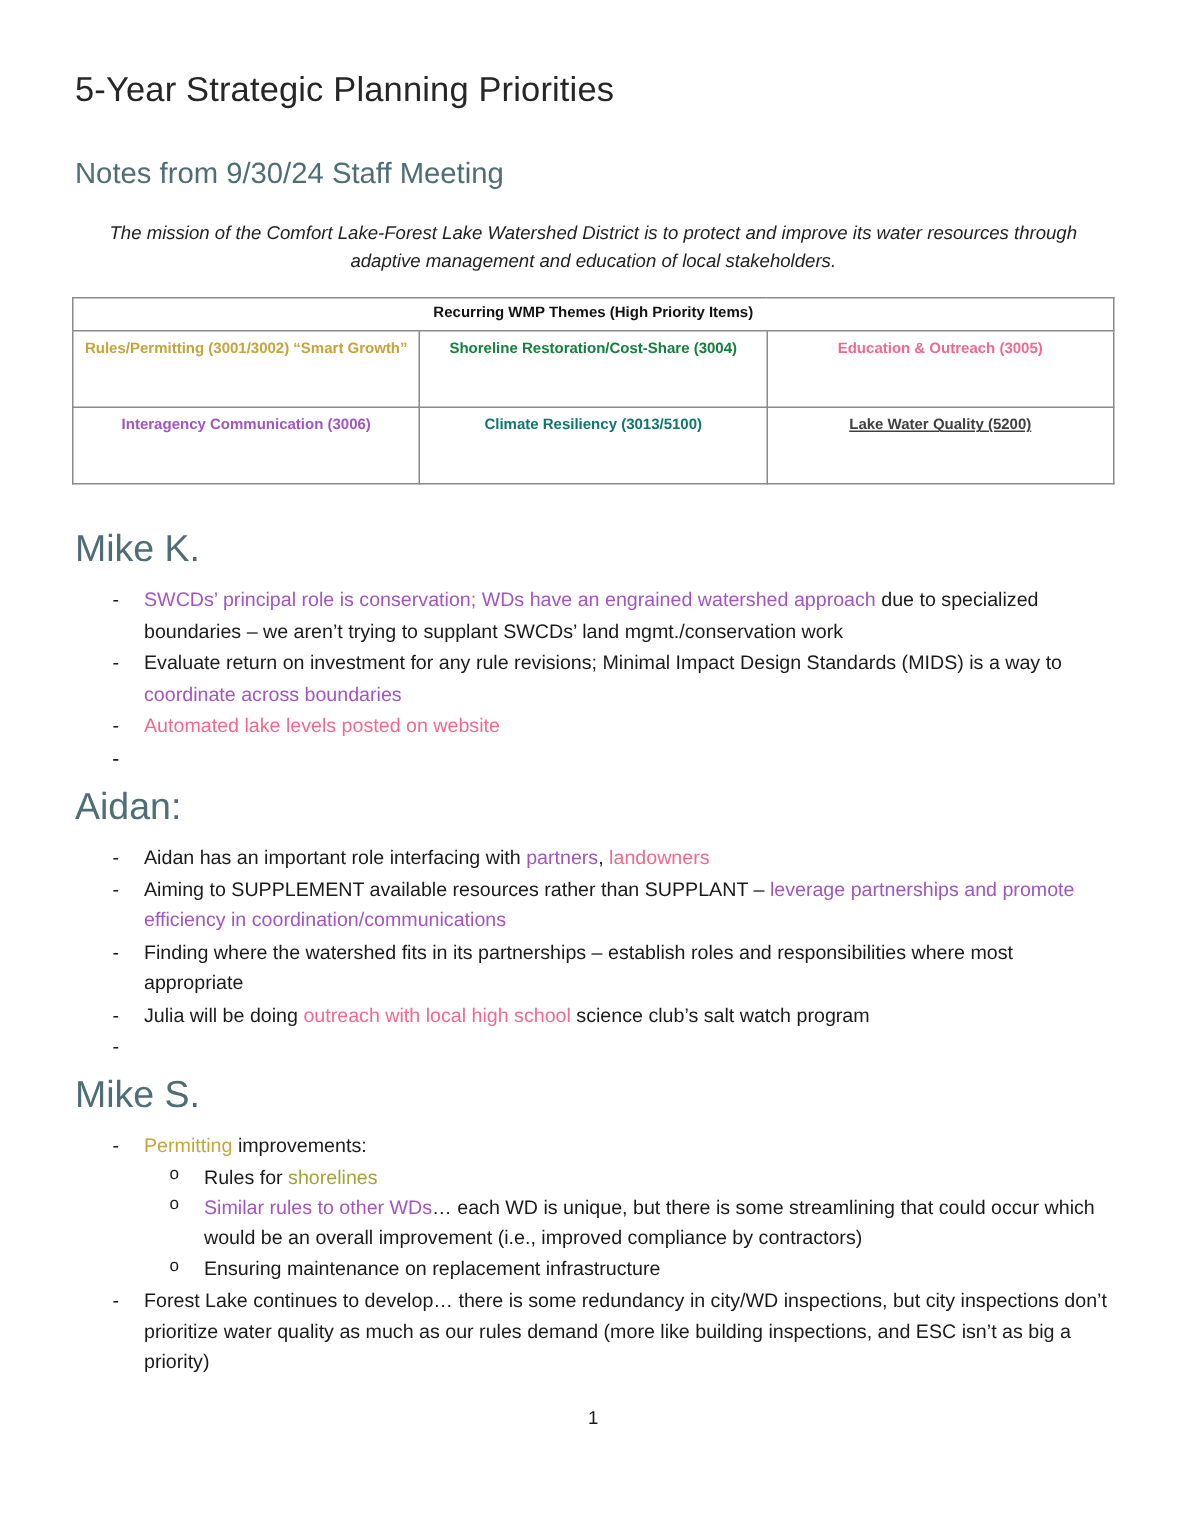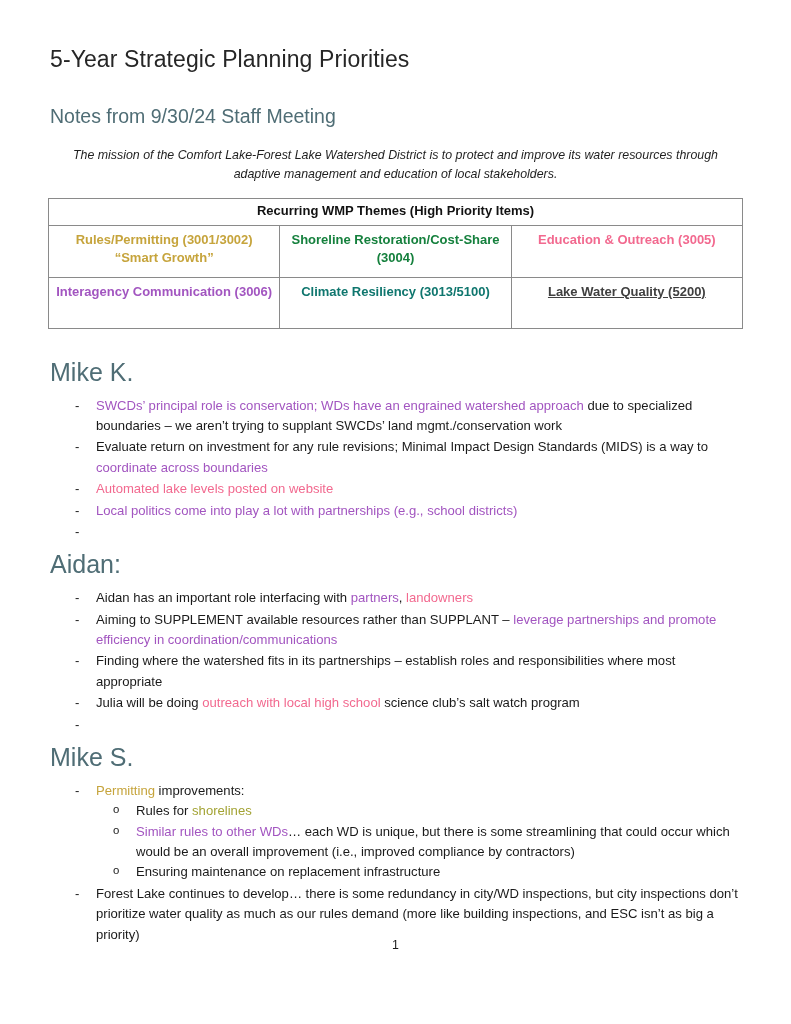--- a/index.html
+++ b/index.html
@@ -53,21 +53,21 @@
     width: 695px;
     border-collapse: collapse;
     margin: 14px 0 0 0;
     table-layout: fixed;
   }
   .themes-table td {
     border: 1px solid #8a8a8a;
     text-align: center;
     vertical-align: top;
     padding: 5px 6px 9px 6px;
-    font-size: 13px;
+    font-size: 10px;
     font-weight: bold;
     line-height: 1.42;
   }
   .themes-table td.header-cell {
     color: #111111;
     padding: 3px 6px 4px 6px;
     vertical-align: middle;
   }
   .themes-table tr.body-row td {
     height: 36px;
@@ -176,21 +176,21 @@
       </tr>
     </tbody>
   </table>
 
   <div id="sections-root">
       <h3 class="section-heading">Mike K.</h3>
       <ul class="bullets">
         <li><span class="marker">-</span><span class="hl-purple">SWCDs’ principal role is conservation; WDs have an engrained watershed approach</span><span> due to specialized boundaries – we aren’t trying to supplant SWCDs’ land mgmt./conservation work</span></li>
         <li><span class="marker">-</span><span>Evaluate return on investment for any rule revisions; Minimal Impact Design Standards (MIDS) is a way to </span><span class="hl-purple">coordinate across boundaries</span></li>
         <li><span class="marker">-</span><span class="hl-pink">Automated lake levels posted on website</span></li>
-        <li><span class="marker">-</span><span class="hl-purple">Local politics come into play a lot with partnerships (e.g., school districts)</span></li>
+        <li><span class="marker">-</span></li>
         <li><span class="marker">-</span></li>
       </ul>
       <h3 class="section-heading">Aidan:</h3>
       <ul class="bullets">
         <li><span class="marker">-</span><span>Aidan has an important role interfacing with </span><span class="hl-purple">partners</span><span>, </span><span class="hl-pink">landowners</span></li>
         <li><span class="marker">-</span><span>Aiming to SUPPLEMENT available resources rather than SUPPLANT – </span><span class="hl-purple">leverage partnerships and promote efficiency in coordination/communications</span></li>
         <li><span class="marker">-</span><span>Finding where the watershed fits in its partnerships – establish roles and responsibilities where most appropriate</span></li>
         <li><span class="marker">-</span><span>Julia will be doing </span><span class="hl-pink">outreach with local high school</span><span> science club’s salt watch program</span></li>
         <li><span class="marker">-</span></li>
       </ul>

